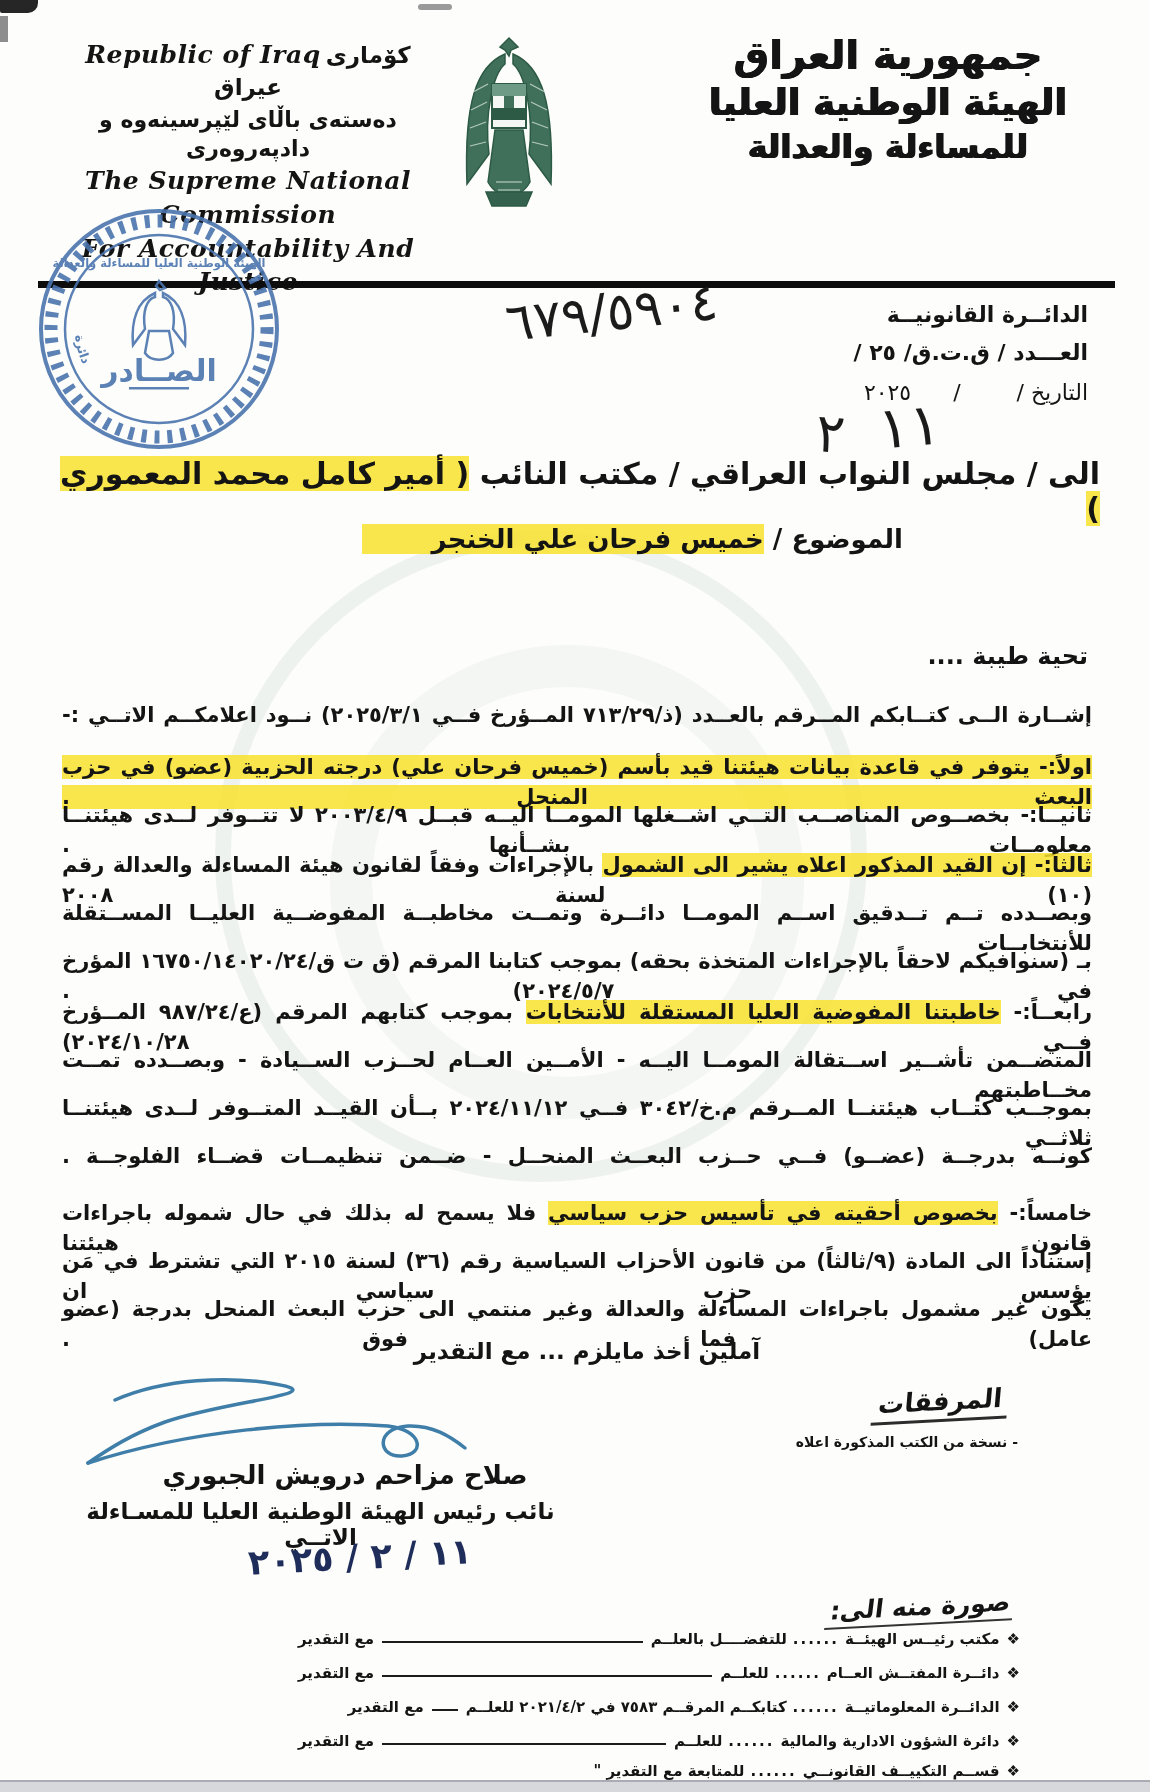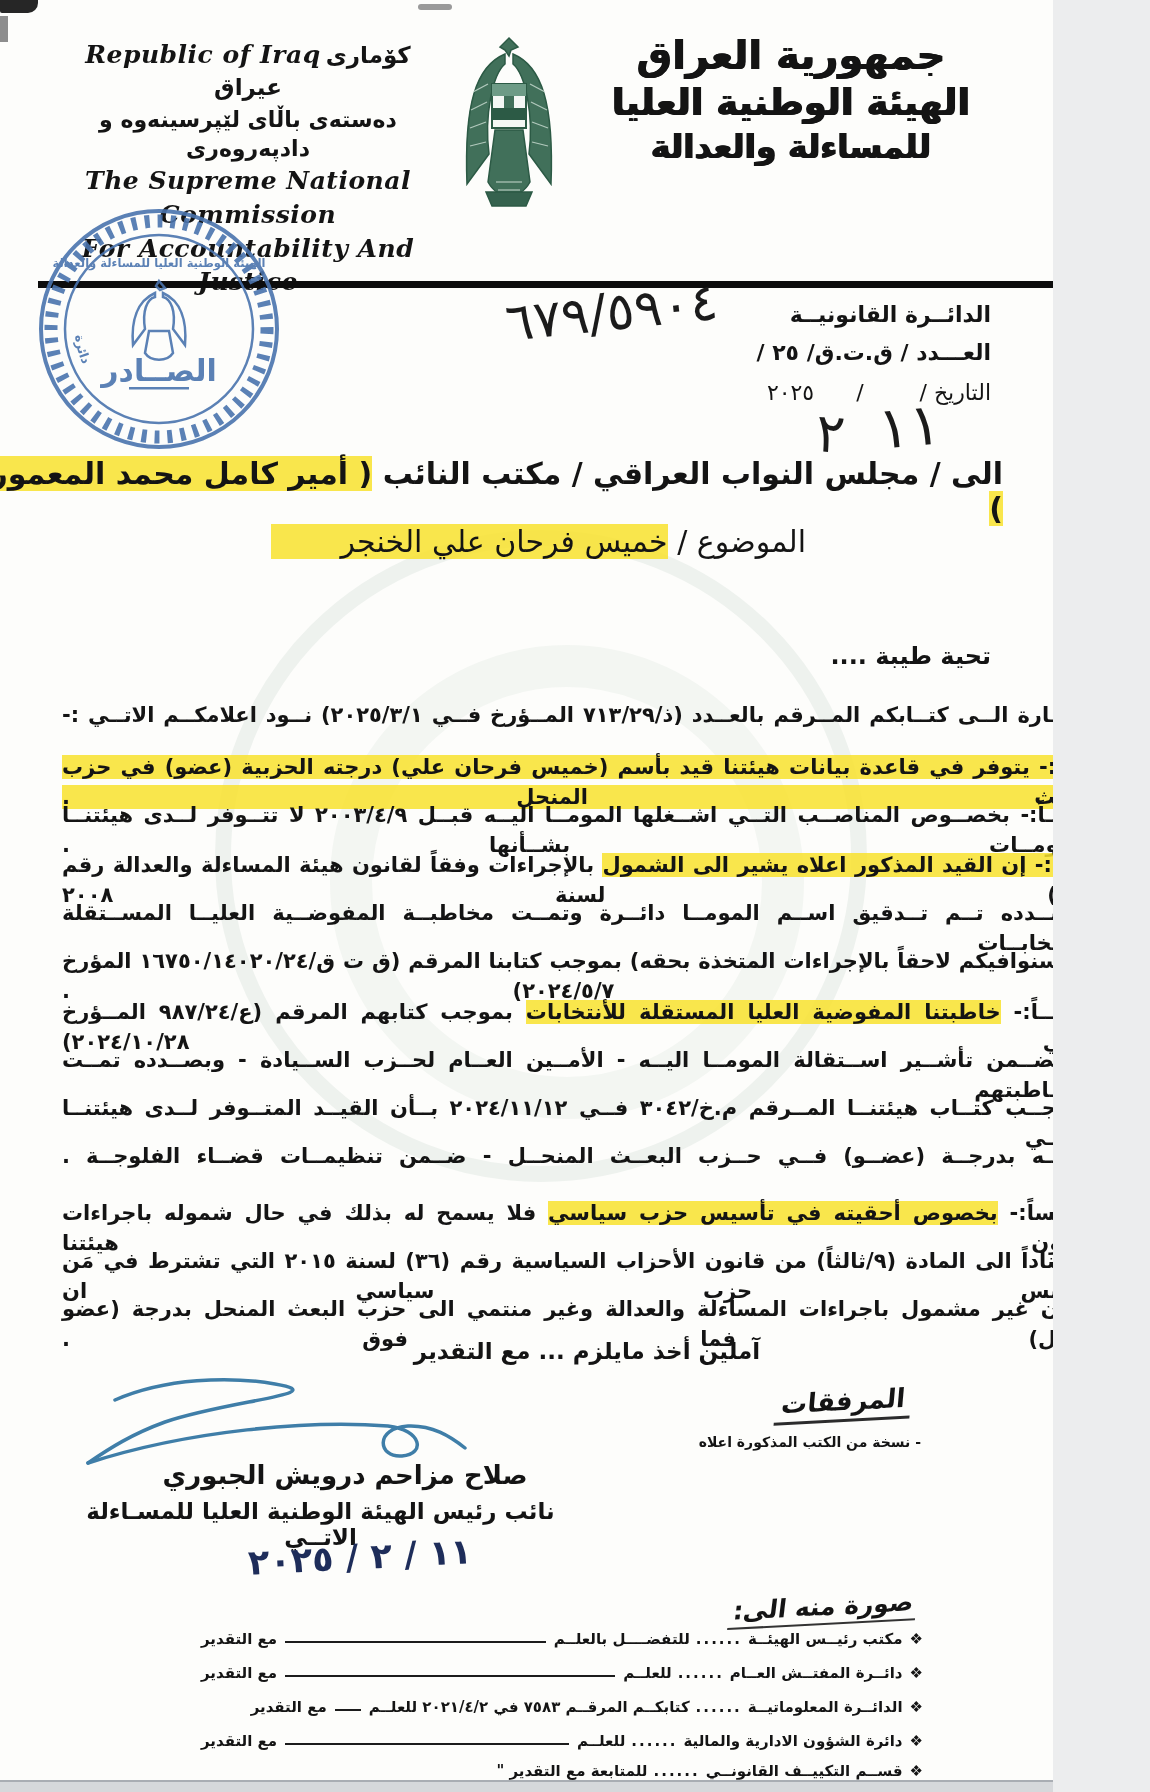--- a/index.html
+++ b/index.html
@@ -1,17 +1,17 @@
 <!DOCTYPE html>
 <html lang="ar"><head>
 <meta charset="utf-8">
 <style>
   html,body{margin:0;padding:0;}
   body{width:1150px;height:1792px;background:#ecedee;font-family:"DejaVu Sans",sans-serif;}
-  .page{position:relative;width:1053px;height:1792px;background:#fdfdfb;overflow:hidden;color:#141414;}
+  .page{position:relative;width:1150px;height:1792px;background:#fdfdfb;overflow:hidden;color:#141414;}
   .ar{direction:rtl;unicode-bidi:embed;}
   .pre{white-space:pre;}
   .abs{position:absolute;}
 
   
   .hdr-left{left:58px;top:38px;width:380px;text-align:center;line-height:1.35;}
   .script-en{font-family:"DejaVu Serif",serif;font-style:italic;font-weight:bold;font-size:25px;letter-spacing:.5px;}
   .ku1{font-size:23px;font-weight:bold;}
   .ku2{font-size:22px;font-weight:bold;margin-top:2px;}
   .hdr-right{right:62px;top:30px;width:400px;text-align:center;line-height:1.25;}
@@ -26,21 +26,21 @@
   .numline{right:62px;top:340px;font-size:22px;font-weight:bold;}
   .dateline{right:62px;top:380px;font-size:22px;font-weight:normal;}
   .hw{font-family:"DejaVu Sans",sans-serif;color:#1b1b1b;}
   .hw-number{left:505px;top:282px;font-size:52px;transform:rotate(-6deg);direction:ltr;letter-spacing:2px;}
   .hw-day{left:878px;top:392px;font-size:58px;transform:rotate(-5deg);}
   .hw-month{left:816px;top:402px;font-size:54px;transform:rotate(4deg);}
 
   
   .hl{background:rgba(248,226,45,.85);box-decoration-break:clone;}
   .toline{right:50px;top:456px;width:1060px;font-size:30px;font-weight:bold;text-align:right;}
-  .subject{right:247px;top:524px;font-size:30px;font-weight:normal;}
+  .subject{right:247px;top:524px;font-size:26px;font-weight:bold;}
   .subject .hl{padding-left:70px;}
   .greet{right:62px;top:642px;font-size:24px;font-weight:bold;}
   .bl{left:62px;width:1030px;font-size:21px;font-weight:bold;text-align:justify;text-align-last:justify;line-height:1.45;}
   .closing{left:392px;top:1338px;width:390px;text-align:center;font-size:23px;font-weight:bold;}
 
   
   .sig-name{left:150px;top:1460px;width:390px;text-align:center;font-size:26px;font-weight:bold;}
   .sig-title{left:68px;top:1498px;width:505px;text-align:center;font-size:23px;font-weight:bold;}
   .sig-date{left:200px;top:1537px;width:320px;text-align:center;font-size:35px;font-weight:bold;color:#1e2d5a;transform:rotate(-3deg);}
 

